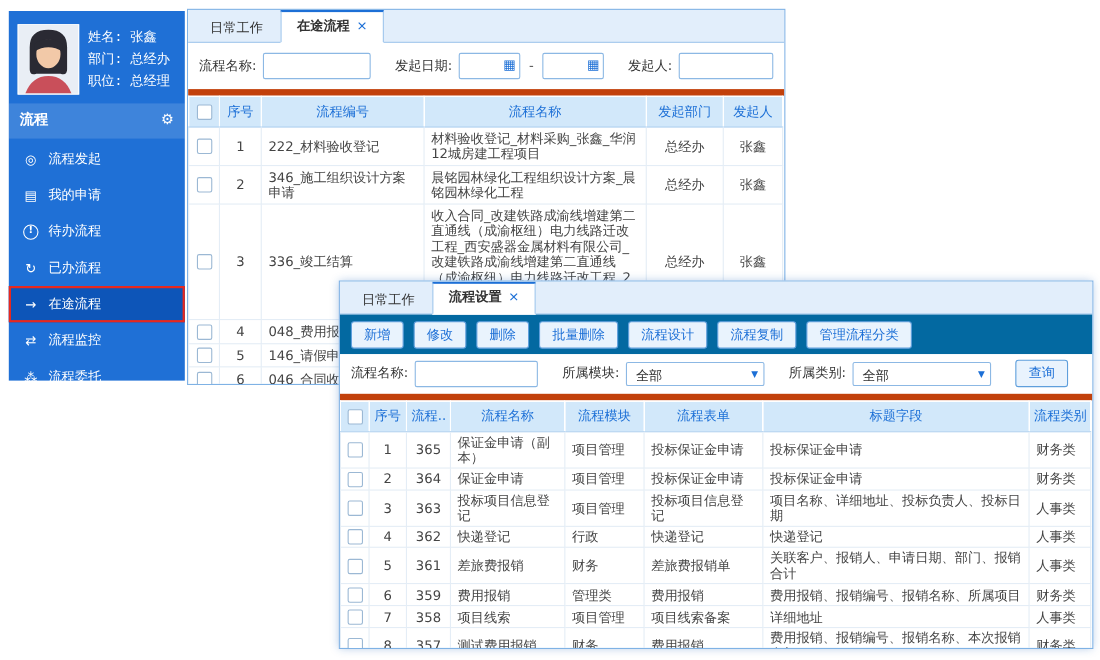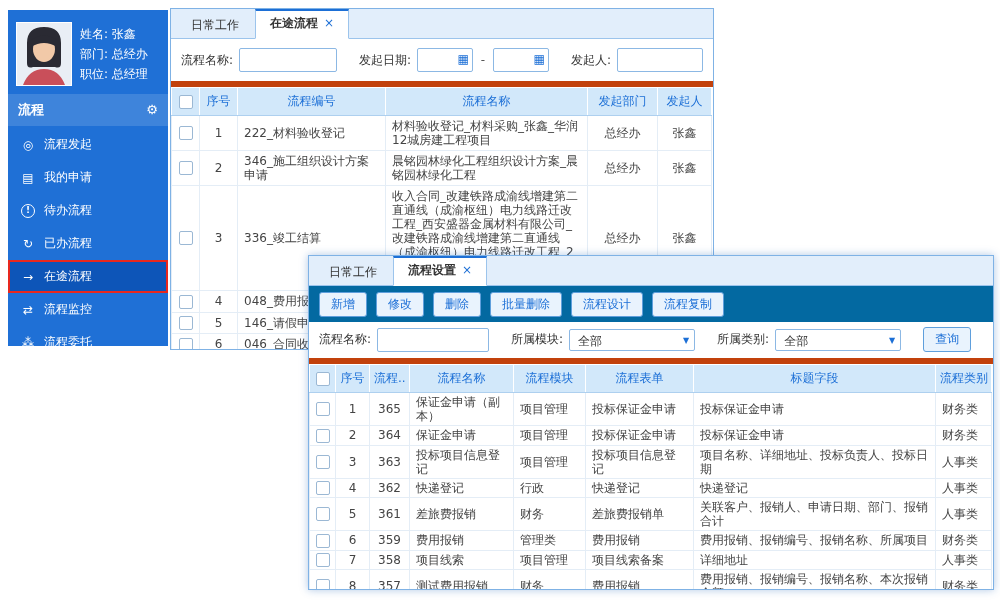--- a/index.html
+++ b/index.html
@@ -3,21 +3,21 @@
 <meta charset="utf-8">
 <style>
   html,body{margin:0;padding:0;}
   body{
     width:1000px;height:600px;position:relative;background:#ffffff;
     font-family:"DejaVu Sans","Liberation Sans",sans-serif;font-size:12px;color:#333;
     overflow:hidden;
   }
   
   .sidebar{position:absolute;left:8px;top:10px;width:160px;height:336px;background:#1f70d6;color:#fff;}
-  .user-card{display:flex;gap:8px;padding:12px 8px 8px 8px;}
+  .user-card{display:flex;gap:8px;padding:12px 8px 8px 8px;font-family:Liberation Mono, monospace;}
   .avatar{width:54px;height:62px;background:#dfe7f0;border:1px solid #ffffff;flex:0 0 auto;}
   .user-lines{display:flex;flex-direction:column;justify-content:space-between;padding:4px 0;font-size:12px;line-height:16px;white-space:nowrap;}
   .sb-header{height:32px;line-height:26px;padding:0 10px;font-weight:bold;background:rgba(255,255,255,.14);display:flex;justify-content:space-between;align-items:center;font-size:13px;}
   .gear{cursor:pointer;font-size:13px;}
   .menu{padding-top:2px;}
   .menu-item{height:33px;display:flex;align-items:center;gap:9px;padding-left:13px;font-size:12px;cursor:pointer;}
   .menu-item.active{background:#0d55b8;outline:2px solid #e8281e;outline-offset:-2px;}
   .mi-icon{width:14px;text-align:center;font-size:12px;flex:0 0 auto;}
   .mi-icon.circled{width:12px;height:12px;line-height:11px;border:1px solid #fff;border-radius:50%;font-size:9px;font-weight:bold;}
   
@@ -205,20 +205,21 @@
       <div class="tab"><span>日常工作</span></div>
       <div class="tab active"><span>流程设置</span><span class="close">×</span></div>
     </div>
   <div class="toolbar" id="w2-toolbar">
       <button class="btn">新增</button>
       <button class="btn">修改</button>
       <button class="btn">删除</button>
       <button class="btn">批量删除</button>
       <button class="btn">流程设计</button>
       <button class="btn">流程复制</button>
+      <button class="btn">管理流程分类</button>
     </div>
   <div class="filter-row" style="padding-top:5px;padding-bottom:6px;">
     <span class="f-label">流程名称:</span>
     <input class="f-input" style="width: 106px;">
     <span class="f-label gap">所属模块:</span>
     <span class="select">
       <span>全部</span>
       <span class="arr">▼</span>
     </span>
     <span class="f-label gap">所属类别:</span>

